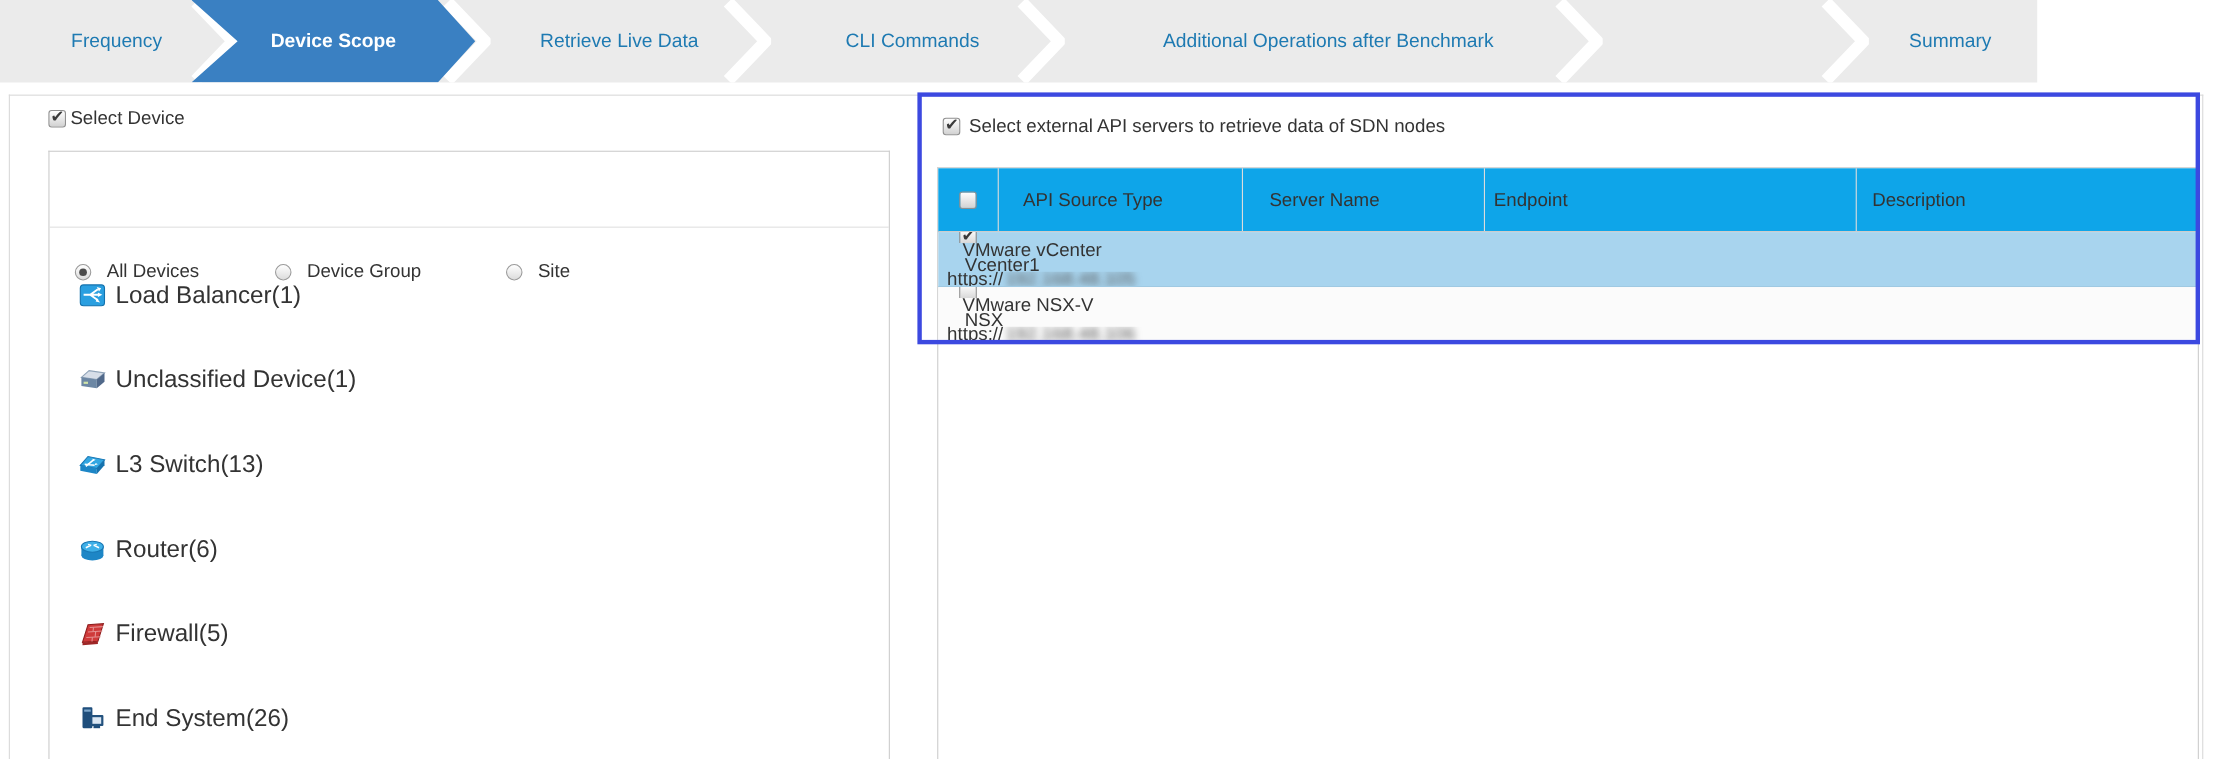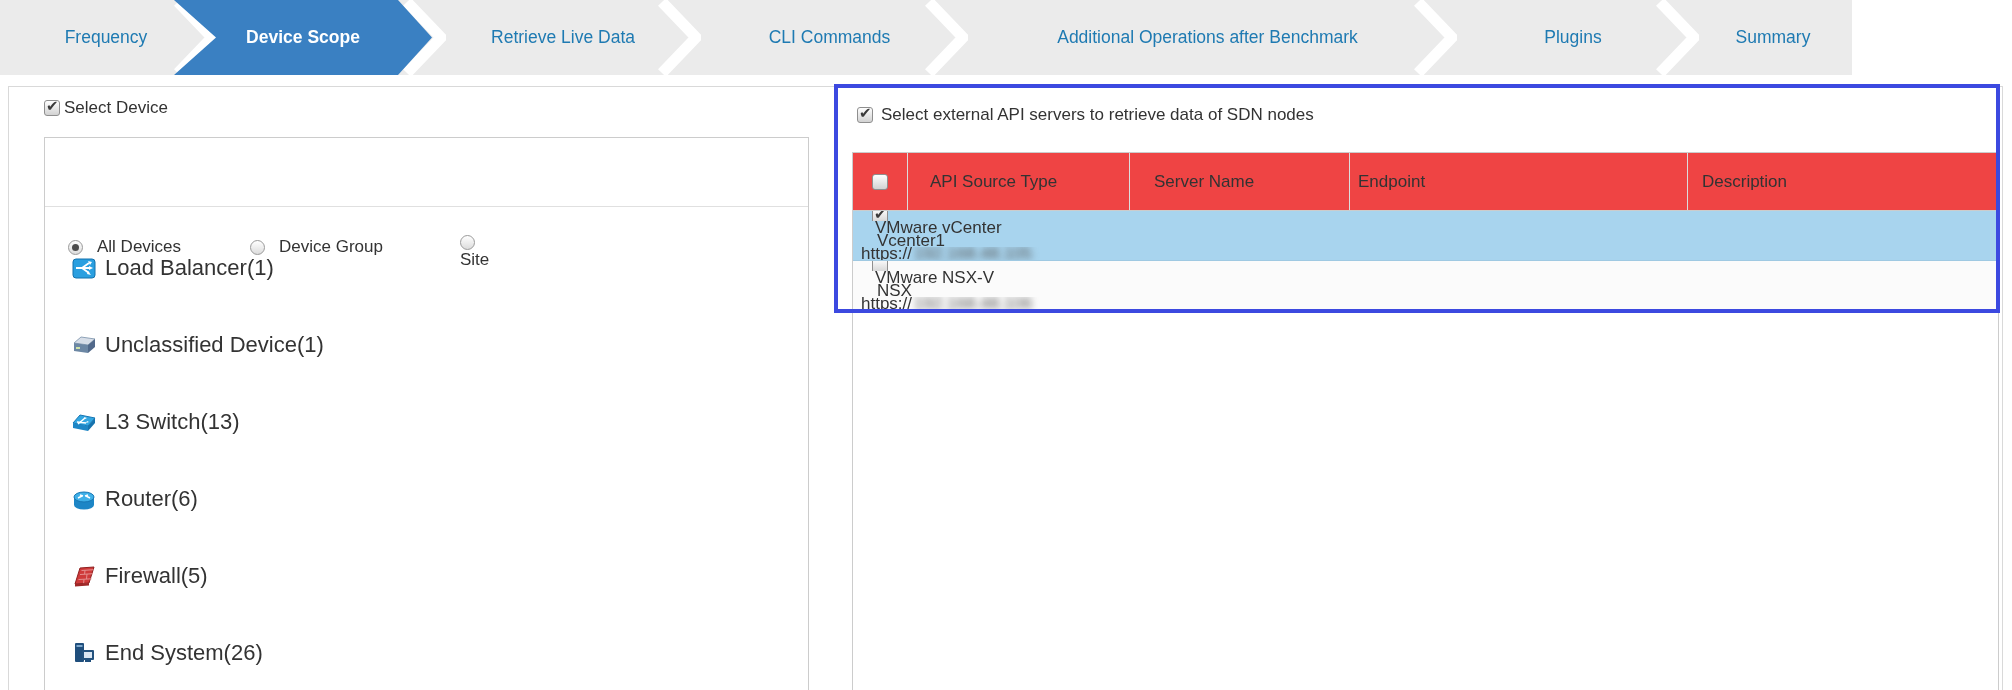--- a/index.html
+++ b/index.html
@@ -34,21 +34,21 @@
   #radio-row{position:absolute;left:0;top:0;width:100%;height:68px;border-bottom:1px solid #e0e0e0;}
   .radio-item{position:absolute;top:49px;height:24px;display:flex;align-items:center;font-size:17px;color:#333;margin-top:48px;}
   .radio-item .radio{margin-right:14px;}
   .device-item{position:absolute;left:26px;height:32px;display:flex;align-items:center;font-size:22px;color:#333;}
   .device-item .devicon{width:26px;height:26px;margin-right:8px;flex:none;}
 
   
   #api-table{position:absolute;left:852px;top:152px;width:1147px;height:538px;
              border:1px solid #ccc;border-bottom:none;box-sizing:border-box;background:#fff;}
   .trow{display:flex;width:100%;box-sizing:border-box;}
-  #thead{height:58px;background:#ef4444;border-bottom:1px solid #ccc;}
+  #thead{height:58px;background:#0ea5e9;border-bottom:1px solid #ccc;}
   .tcell{display:flex;align-items:center;box-sizing:border-box;font-size:17px;color:#333;overflow:hidden;white-space:nowrap;}
   .c0{width:54px;justify-content:center;}
   .c1{width:222px;padding-left:22px;}
   .c2{width:220px;padding-left:24px;}
   .c3{width:338px;padding-left:8px;}
   .c4{flex:1;padding-left:14px;}
   #thead .tcell{border-left:1px solid #dcdcdc;}
   #thead .tcell:first-child{border-left:none;}
   .data-row{height:50px;border-bottom:1px solid #e6e6e6;background:#fbfbfb;flex-direction:column;}
   .data-row.selected{background:#a8d4ee;border-bottom-color:#9fc9e2;}
@@ -80,42 +80,41 @@
           <polyline points="5,2 39,37.5 5,73" fill="none" stroke="#ffffff" stroke-width="11"></polyline>
         </svg></div>
       <div class="chev" style="left: 1655px;"><svg width="44" height="75">
           <polyline points="5,2 39,37.5 5,73" fill="none" stroke="#ffffff" stroke-width="11"></polyline>
         </svg></div>
       <div class="tab-label active" style="left: 174px; width: 258px;">Device Scope</div>
       <div class="tab-label" style="left: 0px; width: 212px;">Frequency</div>
       <div class="tab-label" style="left: 430px; width: 266px;">Retrieve Live Data</div>
       <div class="tab-label" style="left: 696px; width: 267px;">CLI Commands</div>
       <div class="tab-label" style="left: 963px; width: 489px;">Additional Operations after Benchmark</div>
-      <div class="tab-label" style="left: 1452px; width: 242px;">Plugins</div>
       <div class="tab-label" style="left: 1694px; width: 158px;">Summary</div>
     </div>
 
   <div id="panel"></div>
 
   <div class="check-row" style="left:44px;top:96px;justify-content:space-between;">
     <span class="cb checked" style="margin-right:4px;"></span>
     <span>Select Device</span>
   </div>
 
   <div id="device-box">
     <div id="radio-row">
         <div class="radio-item" style="left: 23px;">
     <span class="radio selected"></span>
     <span class="radio-lab">All Devices</span>
   </div>
         <div class="radio-item" style="left: 205px;">
     <span class="radio"></span>
     <span class="radio-lab">Device Group</span>
   </div>
-        <div class="radio-item" style="left: 415px; flex-direction: column;">
+        <div class="radio-item" style="left: 415px;">
     <span class="radio"></span>
     <span class="radio-lab">Site</span>
   </div>
       </div>
     <div id="device-list">
         <div class="device-item" style="top: 114px;">
     <span class="devicon"><svg viewBox="0 0 26 26">
               <rect x="2" y="4" width="22" height="19" rx="3" fill="#2a9fe0" stroke="#1272ae"></rect>
               <path d="M5 13h6 M11 13l7-5 M11 13h8 M11 13l7 5" stroke="#fff" stroke-width="1.8" fill="none"></path>
               <path d="M17 6l4 1-2 3z M18 11l4 2-4 2z M17 16l3 4-4-1z" fill="#fff"></path>

